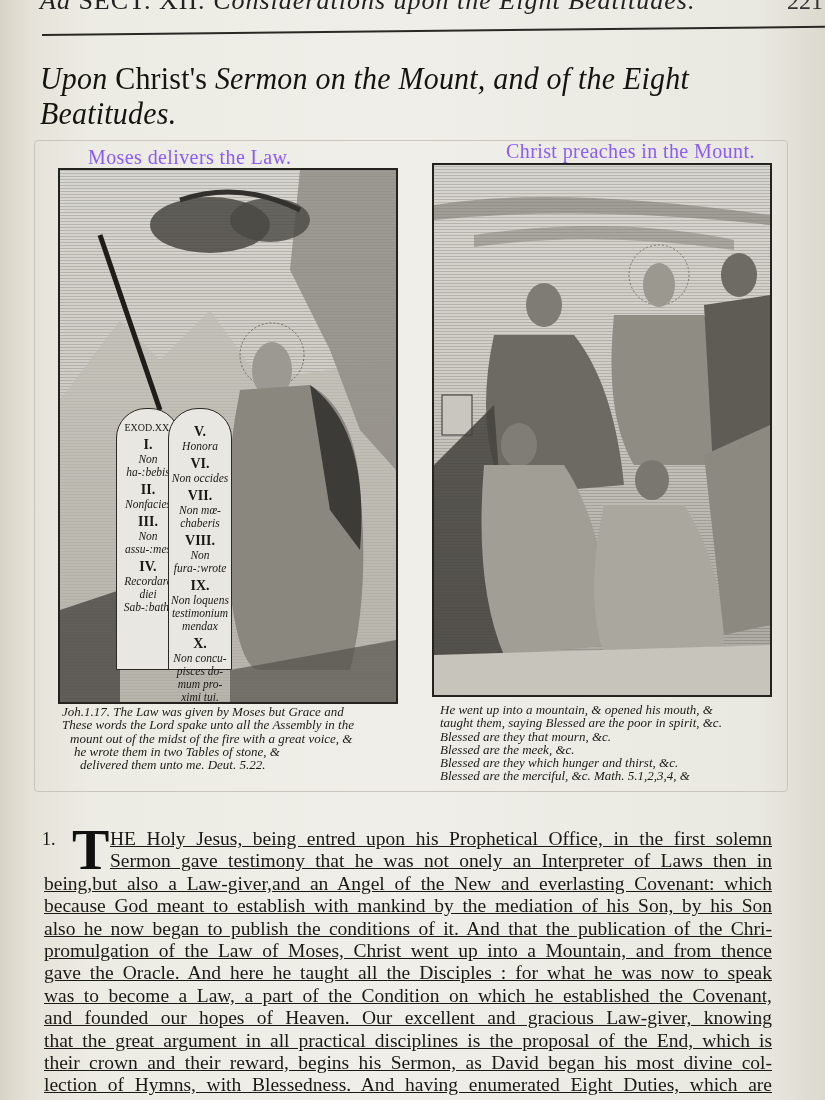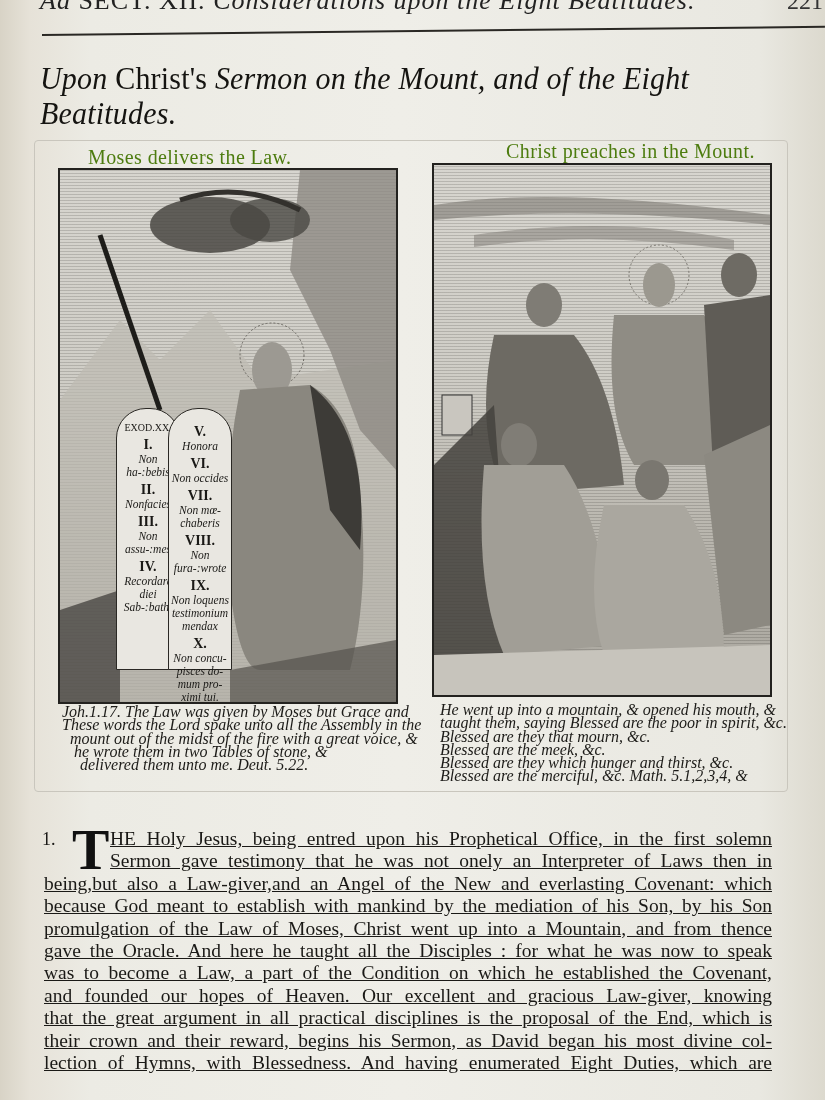--- a/index.html
+++ b/index.html
@@ -25,21 +25,21 @@
     font-size:30px; font-style:italic; color:#151411; letter-spacing:0.2px;
     transform:scaleY(1.05);
   }
   .title .roman { font-style:normal; }
 
   .plate-frame {
     position:absolute; left:34px; top:140px; width:752px; height:650px;
     border:1px solid #c9c6bd; border-radius:4px;
   }
   .caption-heading {
-    position:absolute; font-size:20px; color:#4d7c0f; letter-spacing:0.4px;
+    position:absolute; font-size:20px; color:#8b5cf6; letter-spacing:0.4px;
   }
   .engraving {
     position:absolute; border:2px solid #23221f; overflow:hidden;
     background:
       repeating-linear-gradient(0deg, rgba(40,38,34,0.18) 0 1px, transparent 1px 3px),
       linear-gradient(180deg, #d7d5cf 0%, #cfcdc6 40%, #b9b6ae 70%, #a9a69e 100%);
   }
   .engraving svg { position:absolute; inset:0; width:100%; height:100%; }
 
   .tablets {
@@ -51,21 +51,21 @@
     font-style:italic; font-size:11.5px; line-height:13px; text-align:center;
     color:#1a1916; padding-top:12px; box-sizing:border-box;
   }
   .tablet.left { left:12px; }
   .tablet.right { left:64px; }
   .tablet .num { font-style:normal; font-weight:bold; font-size:14px; line-height:16px; display:block; margin-top:3px; }
   .tablet .ref { font-style:normal; font-size:10px; display:block; }
   .tablet .txt { display:block; }
 
   .plate-caption {
-    position:absolute; font-style:italic; font-size:16px; line-height:13.3px; color:#1c1b18;
+    position:absolute; font-style:italic; font-size:13px; line-height:13.3px; color:#1c1b18;
   }
   .plate-caption .cap-line { display:block; white-space:nowrap; }
 
   .body-text {
     position:absolute; left:44px; top:828px; width:728px;
     font-size:19.5px; line-height:22.4px; color:#1a1916; text-align:justify;
   }
   .body-text .line { display:block; white-space:nowrap; text-align-last:justify;text-decoration:underline; }
   .para-num { position:absolute; left:-2px; top:0; font-size:18px; }
   .drop-cap {
@@ -177,20 +177,21 @@
     <span class="cap-line">Blessed are the merciful, &amp;c. Math. 5.1,2,3,4, &amp;</span>
   </div>
 
   <div class="body-text">
     <span class="para-num">1.</span>
     <span class="drop-cap">T</span>
     <span class="line indent">HE Holy Jesus, being entred upon his Prophetical Office,  in the first solemn</span>
     <span class="line indent">Sermon gave testimony that he was not onely an Interpreter of Laws then in</span>
     <span class="line">being,but also a Law-giver,and an Angel of the New and everlasting Covenant: which</span>
     <span class="line">because God meant to establish with mankind by the mediation of his Son,  by his Son</span>
+    <span class="line">also he now began to publish the conditions of it.  And that the publication of the Chri-</span>
     <span class="line">promulgation of the Law of Moses, Christ went up into a Mountain, and from thence</span>
     <span class="line">gave the Oracle.  And here he taught all the Disciples :  for what he was now to speak</span>
     <span class="line">was to become a Law, a part of the Condition on which he established the Covenant,</span>
     <span class="line">and founded our hopes of Heaven.   Our excellent and gracious Law-giver,  knowing</span>
     <span class="line">that the great argument in all practical disciplines  is the proposal of the End,  which is</span>
     <span class="line">their crown and their reward, begins his Sermon, as David began his most divine col-</span>
     <span class="line">lection of Hymns, with Blessedness.  And having enumerated Eight Duties, which are</span>
   </div>
 
 </div>

